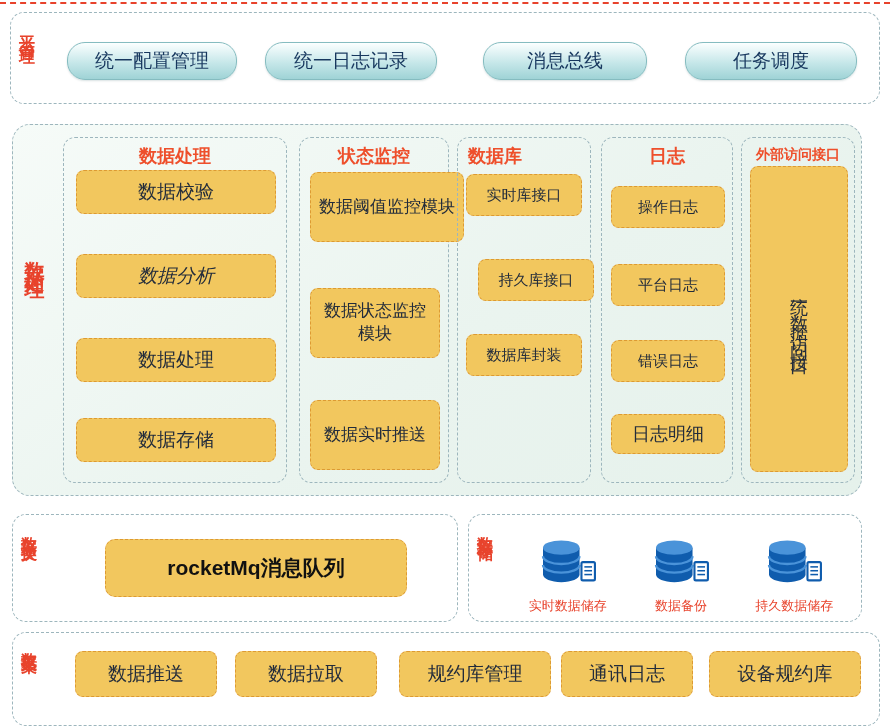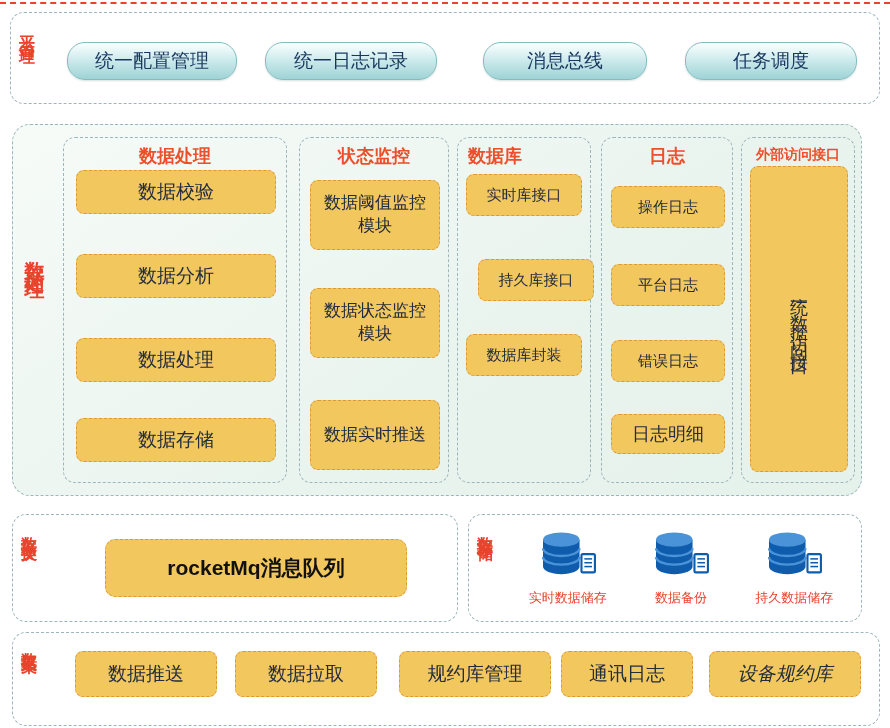--- a/index.html
+++ b/index.html
@@ -77,21 +77,21 @@
   .queue-box {
     position:absolute;
     background:#f2c75e;
     border:1.3px dashed #dd9a33;
     border-radius:10px;
     display:flex; align-items:center; justify-content:center;
     color:#111; font-size:21px; font-weight:bold;
   }
   .storage-items {
     position:absolute;
-    display:flex; justify-content:space-around; align-items:center;
+    display:flex; justify-content:space-around; align-items:flex-end;
   }
   .storage-item {
     display:flex; flex-direction:column; align-items:center; gap:4px;
   }
   .storage-caption {
     color:#e8432c; font-size:13px; font-weight:500; white-space:nowrap;
   }
 </style>
 </head>
 <body>
@@ -107,28 +107,28 @@
     <div class="teal-box" style="left:472px; top:29px; width:164px; height:38px;">消息总线</div>
     <div class="teal-box" style="left:674px; top:29px; width:172px; height:38px;">任务调度</div>
   </section>
 
   <section class="panel tinted" style="left:12px; top:124px; width:850px; height:372px; border-radius:18px;">
     <div class="vlabel" style="left:12px; top:120px; font-size:20px; letter-spacing:6px;">数据处理</div>
 
     <div class="group" style="left:50px; top:12px; width:224px; height:346px;">
       <div class="group-title">数据处理</div>
       <div class="orange-box" style="left:12px; top:32px;  width:200px; height:44px;">数据校验</div>
-      <div class="orange-box" style="left:12px; top:116px; width:200px; height:44px;">数据分析</div>
+      <div class="orange-box" style="left:12px; top:116px; width:200px; height:44px;font-style:italic;">数据分析</div>
       <div class="orange-box" style="left:12px; top:200px; width:200px; height:44px;">数据处理</div>
       <div class="orange-box" style="left:12px; top:280px; width:200px; height:44px;">数据存储</div>
     </div>
 
     <div class="group" style="left:286px; top:12px; width:150px; height:346px;">
       <div class="group-title">状态监控</div>
-      <div class="orange-box md" style="left:10px; top:34px;  width:130px; height:70px;margin-top:8px;">数据阈值监控模块</div>
+      <div class="orange-box md" style="left:10px; top:34px;  width:154px; height:70px;">数据阈值监控模块</div>
       <div class="orange-box md" style="left:10px; top:150px; width:130px; height:70px;">数据状态监控模块</div>
       <div class="orange-box md" style="left:10px; top:262px; width:130px; height:70px;">数据实时推送</div>
     </div>
 
     <div class="group" style="left:444px; top:12px; width:134px; height:346px;">
       <div class="group-title left">数据库</div>
       <div class="orange-box sm" style="left:8px; top:36px;  width:116px; height:42px;">实时库接口</div>
       <div class="orange-box sm" style="left:8px; top:121px; width:116px; height:42px;margin-left:12px;">持久库接口</div>
       <div class="orange-box sm" style="left:8px; top:196px; width:116px; height:42px;">数据库封装</div>
     </div>
@@ -206,16 +206,16 @@
 
     </div>
   </section>
 
   <section class="panel" style="left:12px; top:632px; width:868px; height:94px;">
     <div class="vlabel" style="left:8px; top:6px; font-size:16px; letter-spacing:2px;">数据采集</div>
     <div class="orange-box" style="left:62px;  top:18px; width:142px; height:46px;">数据推送</div>
     <div class="orange-box" style="left:222px; top:18px; width:142px; height:46px;">数据拉取</div>
     <div class="orange-box" style="left:386px; top:18px; width:152px; height:46px;">规约库管理</div>
     <div class="orange-box" style="left:548px; top:18px; width:132px; height:46px;">通讯日志</div>
-    <div class="orange-box" style="left:696px; top:18px; width:152px; height:46px;font-style:italic;">设备规约库</div>
+    <div class="orange-box" style="left:696px; top:18px; width:152px; height:46px;">设备规约库</div>
   </section>
 
 </div>
 
 </body></html>

